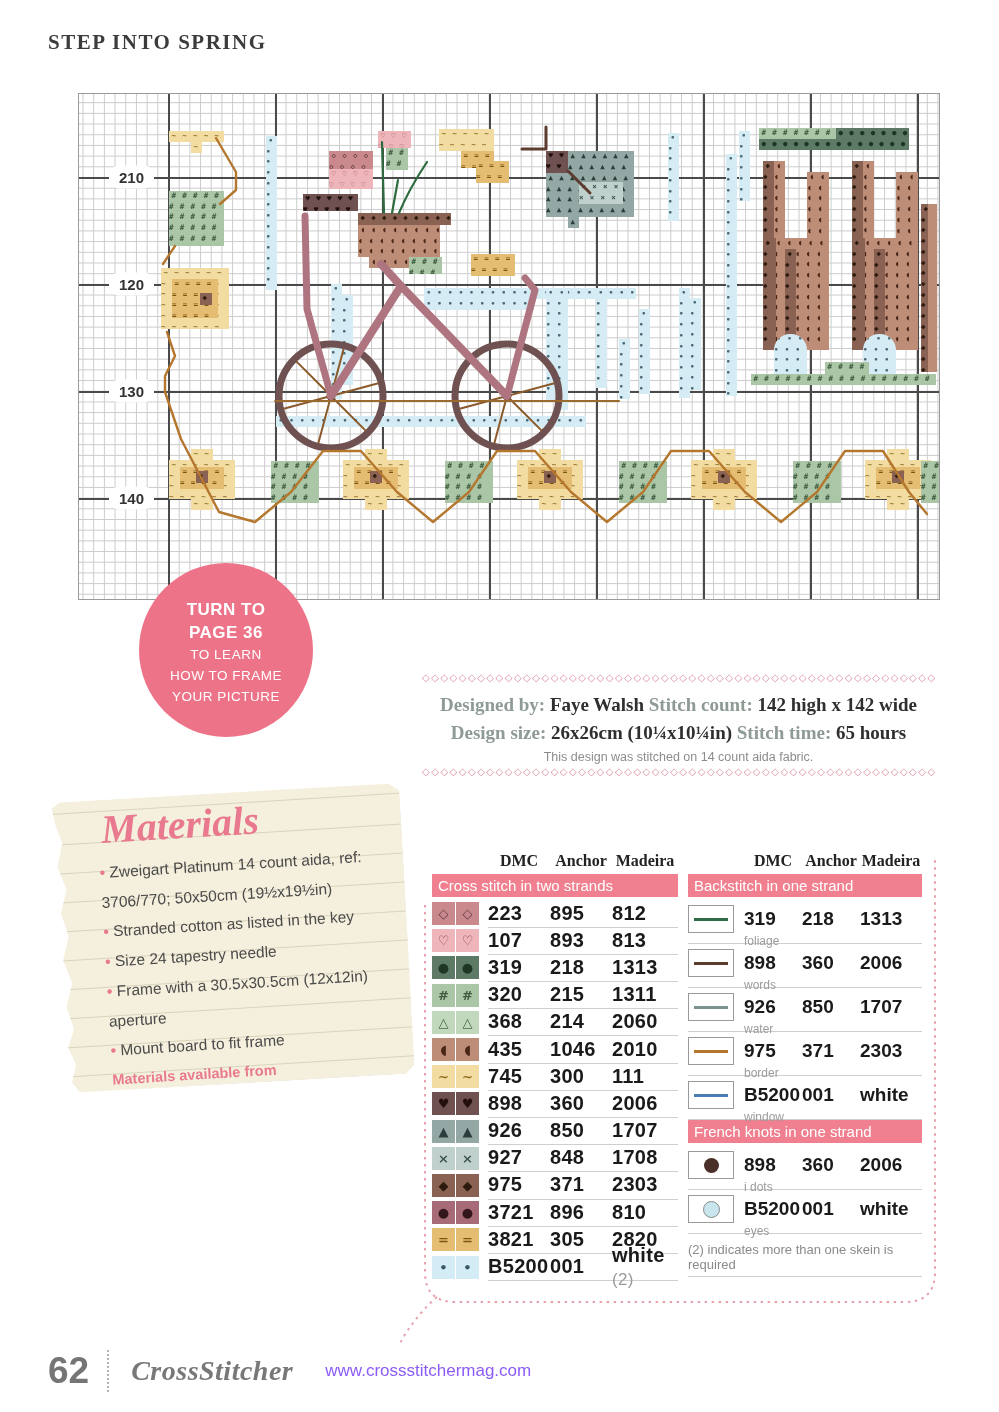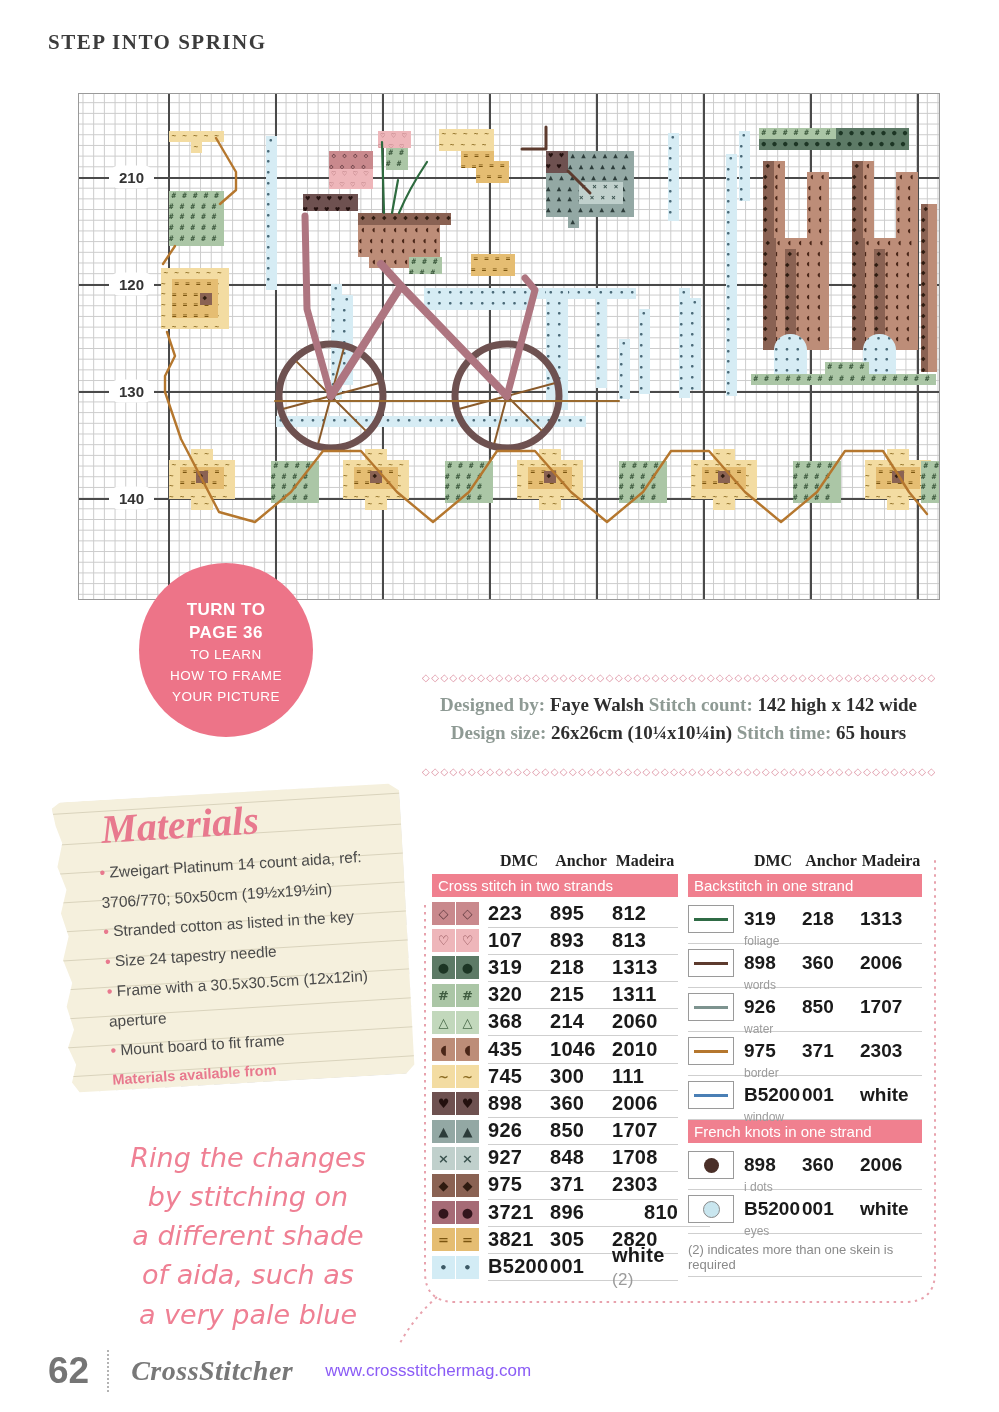--- a/index.html
+++ b/index.html
@@ -546,41 +546,35 @@
     <span>Faye Walsh</span>
     <span class="lab">Stitch count:</span>
     <span>142 high x 142 wide</span>
   </div>
   <div class="info" style="top:722px">
     <span class="lab">Design size:</span>
     <span>26x26cm (10¼x10¼in)</span>
     <span class="lab">Stitch time:</span>
     <span>65 hours</span>
   </div>
+  <div class="infonote" style="top:750px">This design was stitched on 14 count aida fabric.</div>
   <div class="deco" id="deco-bottom" style="top: 766px; color: rgb(220, 143, 160);">◇◇◇◇◇◇◇◇◇◇◇◇◇◇◇◇◇◇◇◇◇◇◇◇◇◇◇◇◇◇◇◇◇◇◇◇◇◇◇◇◇◇◇◇◇◇◇◇◇◇◇◇◇◇◇◇◇◇◇◇</div>
 
   <div class="note">
     <h2 style="color: rgb(232, 121, 142);">Materials</h2>
     <ul id="materials-list">
         <li style="list-style: none;"><span style="color: rgb(232, 121, 142); font-weight: bold;">• </span>Zweigart Platinum 14 count aida, ref: 3706/770; 50x50cm (19½x19½in)</li>
         <li style="list-style: none;"><span style="color: rgb(232, 121, 142); font-weight: bold;">• </span>Stranded cotton as listed in the key</li>
         <li style="list-style: none;"><span style="color: rgb(232, 121, 142); font-weight: bold;">• </span>Size 24 tapestry needle</li>
         <li style="list-style: none;"><span style="color: rgb(232, 121, 142); font-weight: bold;">• </span>Frame with a 30.5x30.5cm (12x12in) aperture</li>
         <li style="list-style: none;"><span style="color: rgb(232, 121, 142); font-weight: bold;">• </span>Mount board to fit frame</li>
       </ul>
     <div class="notefoot" id="materials-foot" style="color: rgb(232, 121, 142);">Materials available from www.willowfabrics.com</div>
   </div>
 
-  <div class="tip" id="tip" style="color: rgb(239, 128, 148);">
-      <div>Ring the changes</div>
-      <div>by stitching on</div>
-      <div>a different shade</div>
-      <div>of aida, such as</div>
-      <div>a very pale blue</div>
-    </div>
 
   <div class="keyL" id="keyL">
       <div class="khead">
         <span style="width: 56px;"></span>
         <span style="width: 62px;">DMC</span>
         <span style="width: 62px;">Anchor</span>
         <span style="width: 66px;">Madeira</span>
       </div>
       <div class="banner" style="background: rgb(240, 128, 143);">Cross stitch in two strands</div>
       <div class="krow">
@@ -705,21 +699,21 @@
         </div>
       </div>
       <div class="krow">
         <div class="sw2">
           <i style="background: rgb(166, 107, 118); color: rgb(51, 21, 28);">●</i>
           <i style="background: rgb(166, 107, 118); color: rgb(51, 21, 28);">●</i>
         </div>
         <div class="nums">
           <span style="width: 62px;">3721</span>
           <span style="width: 62px;">896</span>
-          <span style="width: 66px; margin-left: 32px;">810</span>
+          <span style="width: 66px;">810</span>
         </div>
       </div>
       <div class="krow">
         <div class="sw2">
           <i style="background: rgb(229, 189, 114); color: rgb(122, 85, 16);">=</i>
           <i style="background: rgb(229, 189, 114); color: rgb(122, 85, 16);">=</i>
         </div>
         <div class="nums">
           <span style="width: 62px;">3821</span>
           <span style="width: 62px;">305</span>

